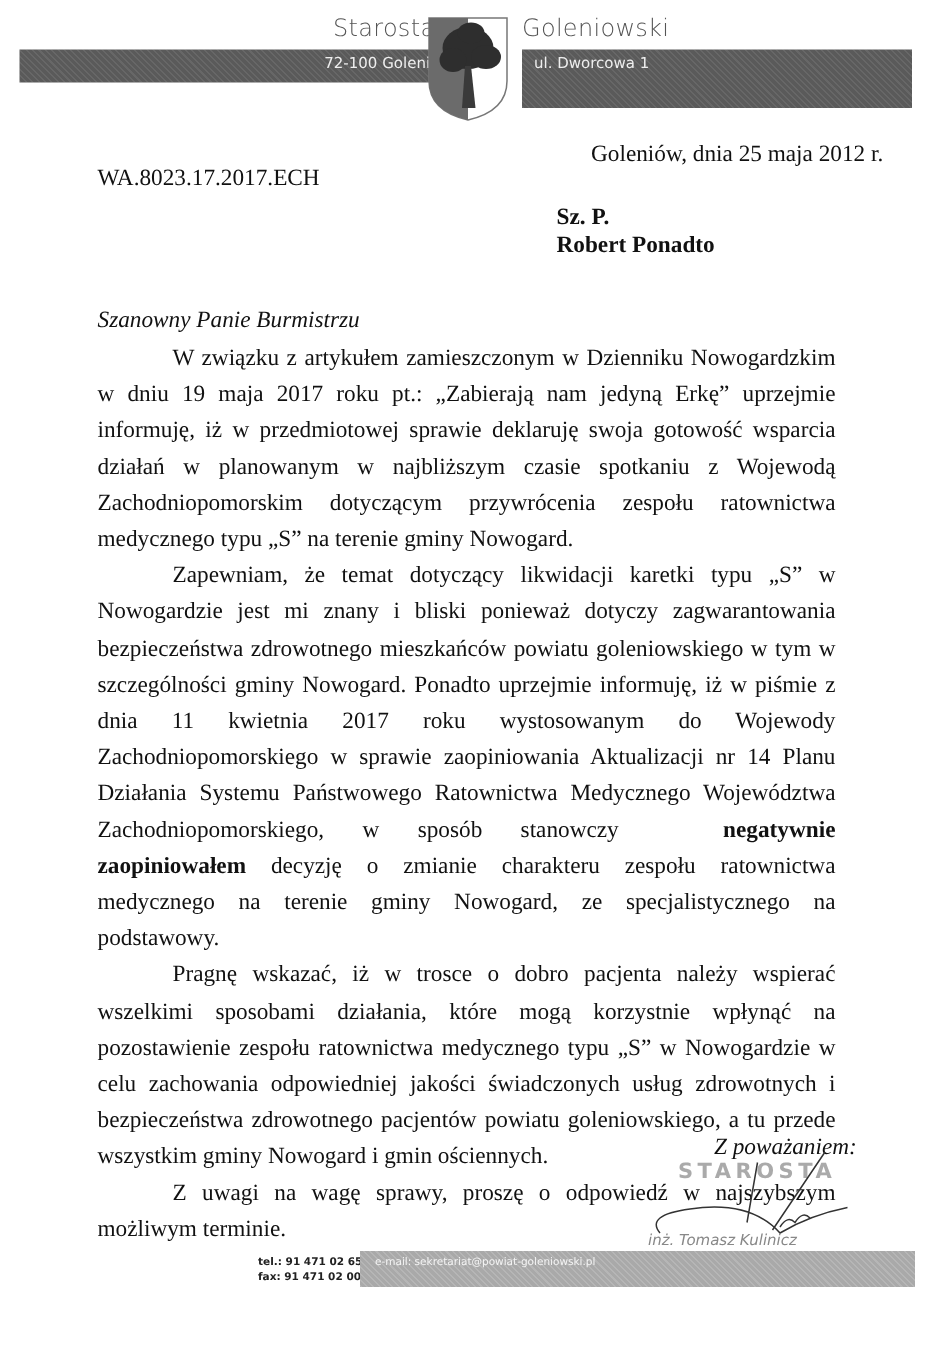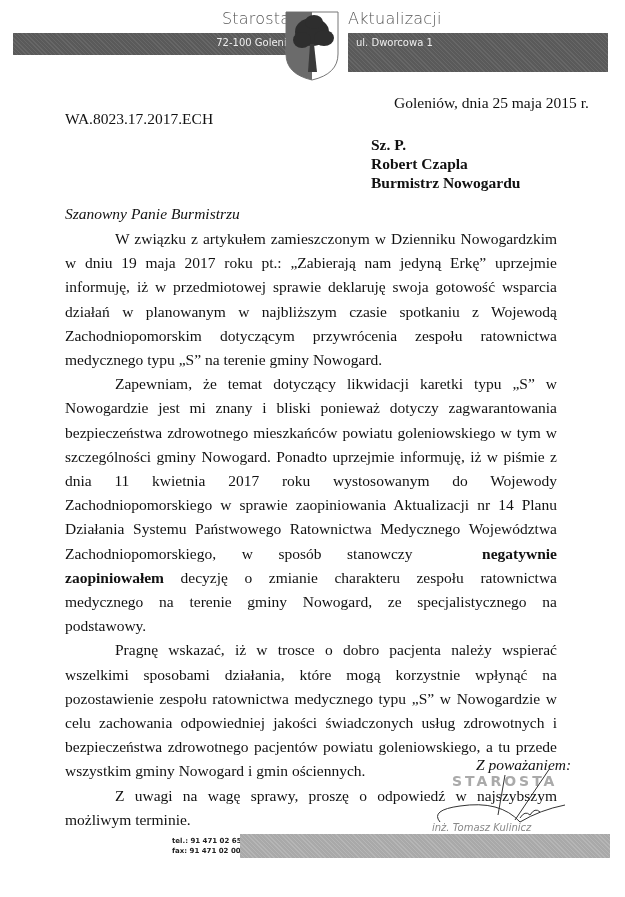--- a/index.html
+++ b/index.html
@@ -31,32 +31,31 @@
   <path d="M2 2 H54 V44 Q54 64 28 70 Q2 64 2 44 Z" fill="#fff" stroke="#777" stroke-width="1"></path>
   <path d="M2 2 H28 V70 Q2 64 2 44 Z" fill="#6b6b6b"></path>
   <g fill="#2e2e2e">
     <ellipse cx="28" cy="22" rx="17" ry="14"></ellipse>
     <ellipse cx="18" cy="30" rx="9" ry="8"></ellipse>
     <ellipse cx="40" cy="28" rx="10" ry="8"></ellipse>
     <ellipse cx="30" cy="12" rx="9" ry="7"></ellipse>
   </g>
   <path d="M26 34 L24 62 L33 62 L30 34 Z" fill="#3a3a3a"></path>
 </svg>
-<div class="hdr-word" style="left:348px;">Aktualizacji</div>
+<div class="hdr-word" style="left:348px;">Goleniowski</div>
 <div class="bar" style="left:348px; top:33px; width:260px; height:39px;">
   <span class="bar-text" style="left:8px;">ul. Dworcowa 1</span>
 </div>
 
-<div class="txt" style="left:394px; top:91px;">Goleniów, dnia 25 maja 2015 r.</div>
+<div class="txt" style="left:394px; top:91px;">Goleniów, dnia 25 maja 2012 r.</div>
 <div class="txt" style="left:65px; top:107px;">WA.8023.17.2017.ECH</div>
 
 <div class="txt" style="left:371px; top:135px; font-weight:bold; line-height:19px;">
   <div>Sz. P.</div>
-  <div>Robert Czapla</div>
-  <div>Burmistrz Nowogardu</div>
+  <div>Robert Ponadto</div>
 </div>
 
 <div class="txt" style="left:65px; top:202px; font-style:italic;">Szanowny Panie Burmistrzu</div>
 
 <div class="para" style="top:227px;">
   <p class="indent">W związku z artykułem zamieszczonym w Dzienniku Nowogardzkim w dniu 19 maja 2017 roku pt.: „Zabierają nam jedyną Erkę” uprzejmie informuję, iż w przedmiotowej sprawie deklaruję swoja gotowość wsparcia działań w planowanym w najbliższym czasie spotkaniu z Wojewodą Zachodniopomorskim dotyczącym przywrócenia zespołu ratownictwa medycznego typu „S” na terenie gminy Nowogard.</p>
   <p class="indent" style="margin-top:0px;"><span>Zapewniam, że temat dotyczący likwidacji karetki typu „S” w Nowogardzie jest mi znany i bliski ponieważ dotyczy zagwarantowania bezpieczeństwa zdrowotnego mieszkańców powiatu goleniowskiego w tym w szczególności gminy Nowogard. Ponadto uprzejmie informuję, iż w piśmie z dnia 11 kwietnia 2017 roku wystosowanym do Wojewody Zachodniopomorskiego w sprawie zaopiniowania Aktualizacji nr 14 Planu Działania Systemu Państwowego Ratownictwa Medycznego Województwa Zachodniopomorskiego, w sposób stanowczy</span> <b>negatywnie zaopiniowałem</b> <span>decyzję o zmianie charakteru zespołu ratownictwa medycznego na terenie gminy Nowogard, ze specjalistycznego na podstawowy.</span></p>
   <p class="indent">Pragnę wskazać, iż w trosce o dobro pacjenta należy wspierać wszelkimi sposobami działania, które mogą korzystnie wpłynąć na pozostawienie zespołu ratownictwa medycznego typu „S” w Nowogardzie w celu zachowania odpowiedniej jakości świadczonych usług zdrowotnych i bezpieczeństwa zdrowotnego pacjentów powiatu goleniowskiego, a tu przede wszystkim gminy Nowogard i gmin ościennych.</p>
   <p class="indent">Z uwagi na wagę sprawy, proszę o odpowiedź w najszybszym możliwym terminie.</p>
 </div>
@@ -67,13 +66,14 @@
   <path d="M130 8 L95 60 M85 15 L78 55 M20 62 Q10 50 40 46 Q80 40 100 62 Q120 50 145 45" fill="none" stroke="#333" stroke-width="1"></path>
   <path d="M100 58 q5 -8 10 -3 q5 -8 10 -3" fill="none" stroke="#333" stroke-width="1"></path>
 </svg>
 <div class="stamp-name">inż. Tomasz Kulinicz</div>
 
 <div class="phone">
   <div>tel.: 91 471 02 65</div>
   <div>fax: 91 471 02 00</div>
 </div>
 <div class="footer-bar">
+  <div class="footer-line" style="padding-top:2px;">e-mail: sekretariat@powiat-goleniowski.pl</div>
 </div>
 
 </body></html>

